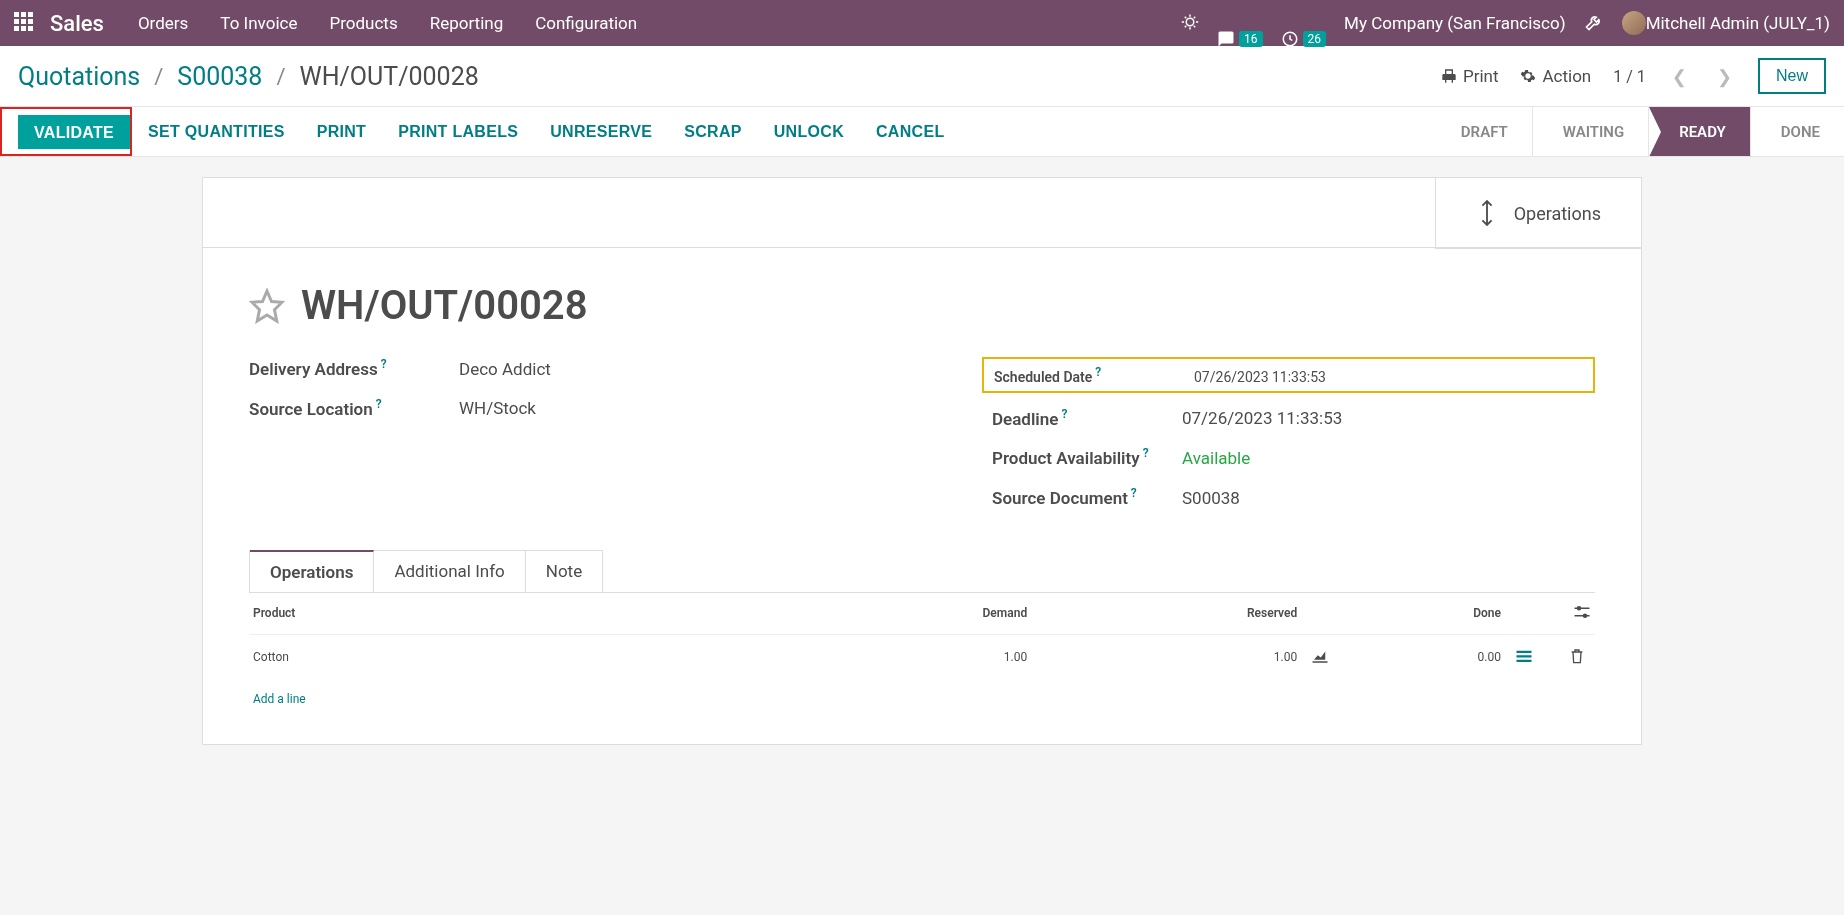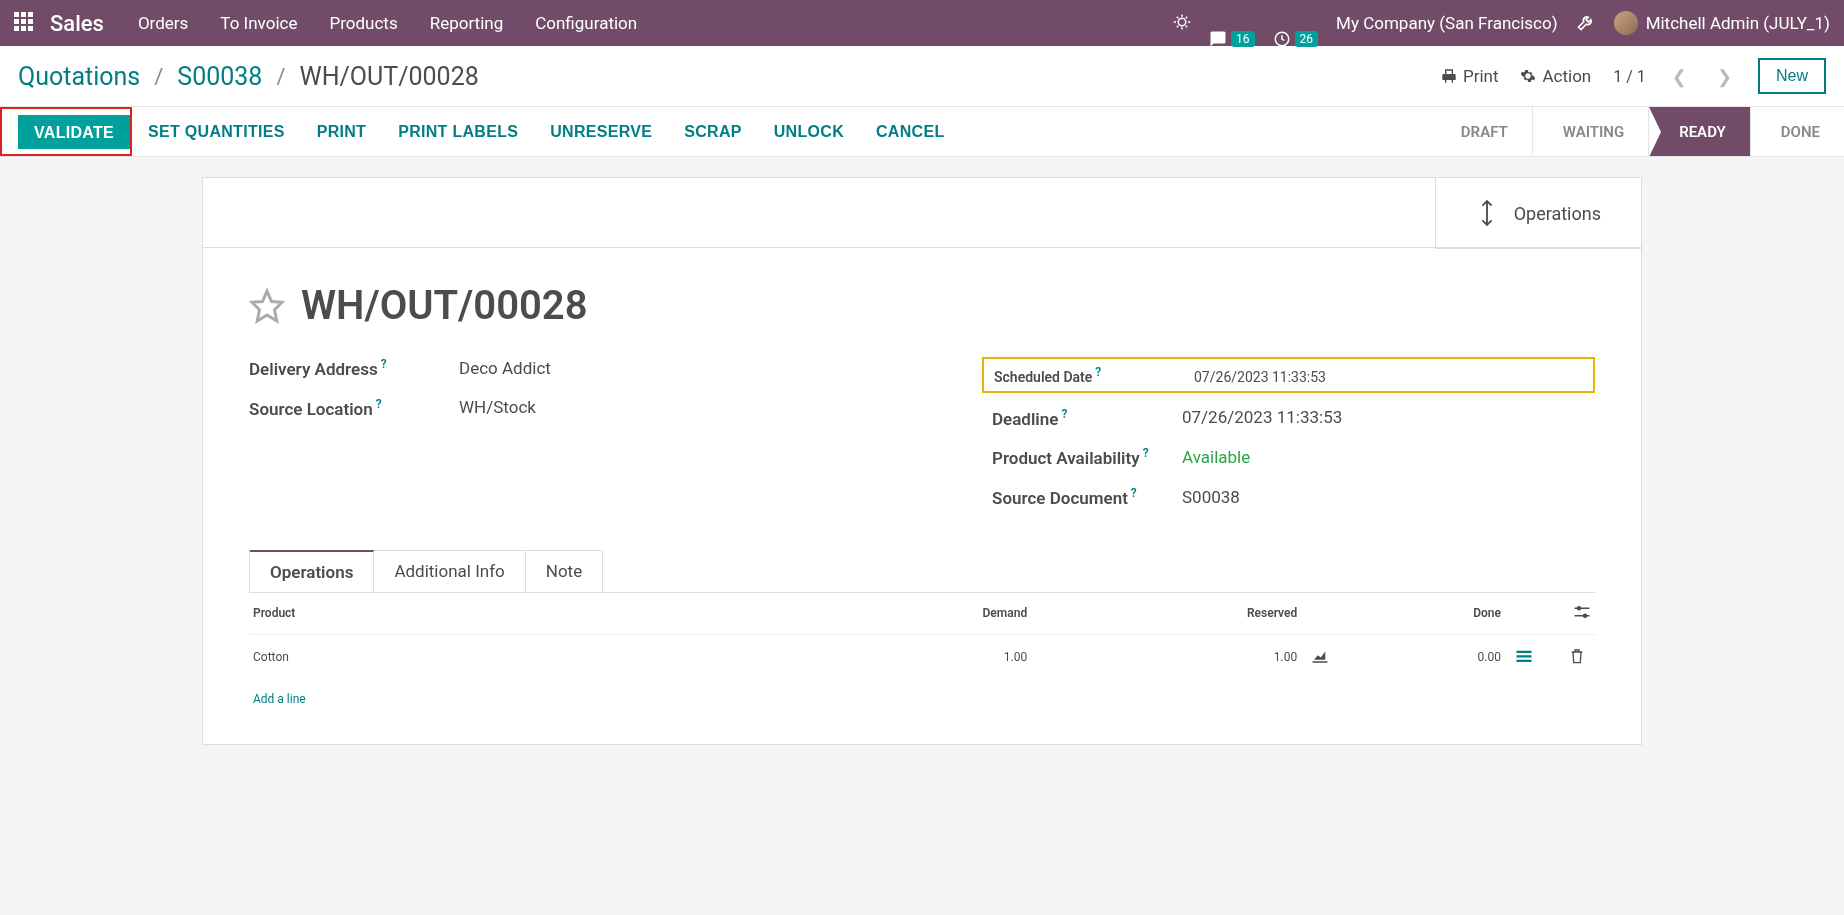--- a/index.html
+++ b/index.html
@@ -46,21 +46,21 @@
   
   .sheetwrap { padding: 20px 50px 60px; }
   .sheet { background:#fff; border:1px solid #ddd; max-width: 1440px; margin: 0 auto; position:relative; }
   .opsbtn { position:absolute; top:0; right:0; border-left:1px solid #ddd; border-bottom:1px solid #ddd; padding: 20px 40px; display:flex; align-items:center; gap:16px; font-size:18px; cursor:pointer; }
   .sheet-header { border-bottom:1px solid #ddd; height:70px; }
   .sheetbody { padding: 34px 46px 26px; }
   .title { display:flex; align-items:center; gap:16px; font-size:40px; font-weight:600; color:#4c4c4c; margin-bottom: 28px; }
   .star { width:36px; height:36px; cursor:pointer; }
   .cols { display:flex; gap: 120px; }
   .col { flex:1; }
-  .field { display:flex; align-items:center; margin-bottom: 18px; font-size:17px; }
+  .field { display:flex; align-items:flex-end; margin-bottom: 18px; font-size:17px; }
   .flabel { width: 210px; font-weight:600; color:#4c4c4c; position:relative; }
   .flabel sup { color:#017e84; font-size:12px; margin-left:3px; }
   .fval { color:#4c4c4c; }
   .fval.avail { color:#28a745; }
   .redbox-date { border:2px solid #eab308; padding: 6px 10px; display:flex; align-items:baseline; }
   .redbox-date .flabel { width: 200px; }
 
   .tabs { display:flex; border:1px solid #ddd; border-bottom:none; width:max-content; margin-top: 24px; }
   .tab { padding: 10px 20px; font-size:17px; border-right:1px solid #ddd; cursor:pointer; color:#4c4c4c; background:#fff; }
   .tab:last-child { border-right:none; }
@@ -115,21 +115,21 @@
           <path d="M12 7v5l3 2"></path>
         </svg>
       <span class="badge">26</span>
     </span>
     <span style="font-size:17px; cursor:pointer;">My Company (San Francisco)</span>
     <span style="cursor:pointer;">
       <svg width="20" height="20" viewBox="0 0 24 24" fill="none" stroke="#fff" stroke-width="2">
           <path d="M14.7 6.3a4 4 0 0 0-5.4 5.4L3 18l3 3 6.3-6.3a4 4 0 0 0 5.4-5.4L15 12l-3-3 2.7-2.7z"></path>
         </svg>
     </span>
-    <span style="display:flex; align-items:center; gap:8px; cursor:pointer;">
+    <span style="display:flex; align-items:center; gap:0; cursor:pointer;">
       <span class="avatar"></span>
       <span style="font-size:17px;">Mitchell Admin (JULY_1)</span>
     </span>
   </div>
 </div>
 
 <div class="crumbbar">
   <span class="crumb link">Quotations</span>
   <span class="sep">/</span>
   <span class="crumb link">S00038</span>

